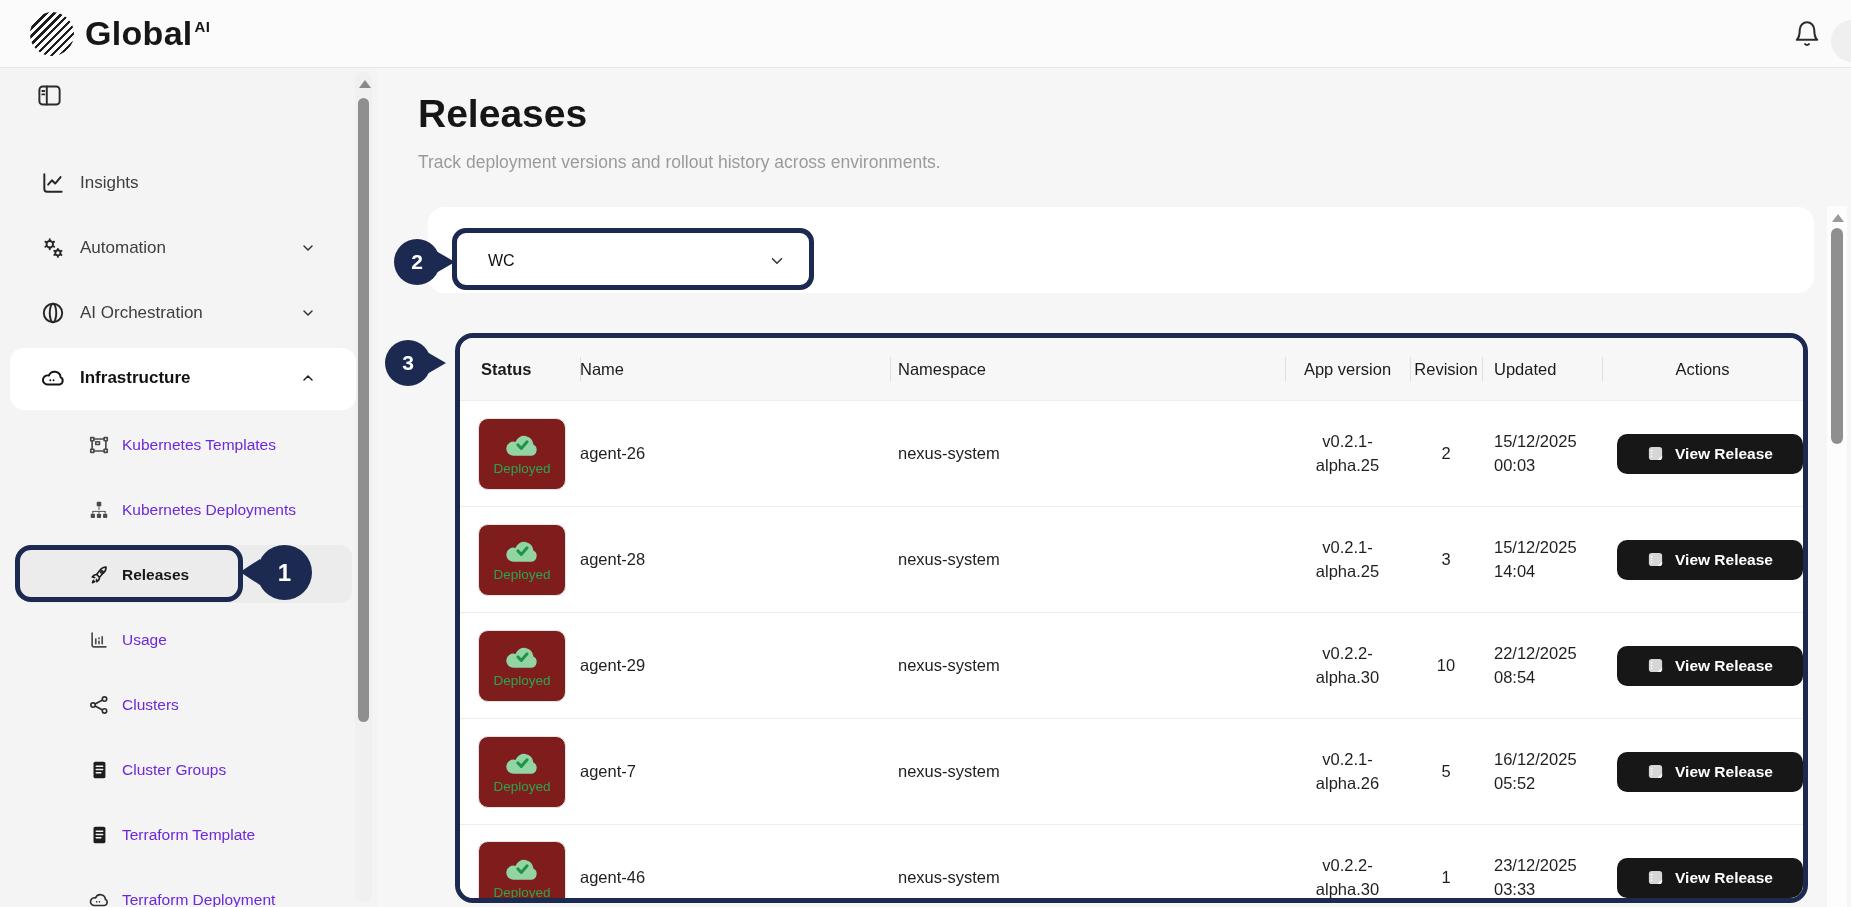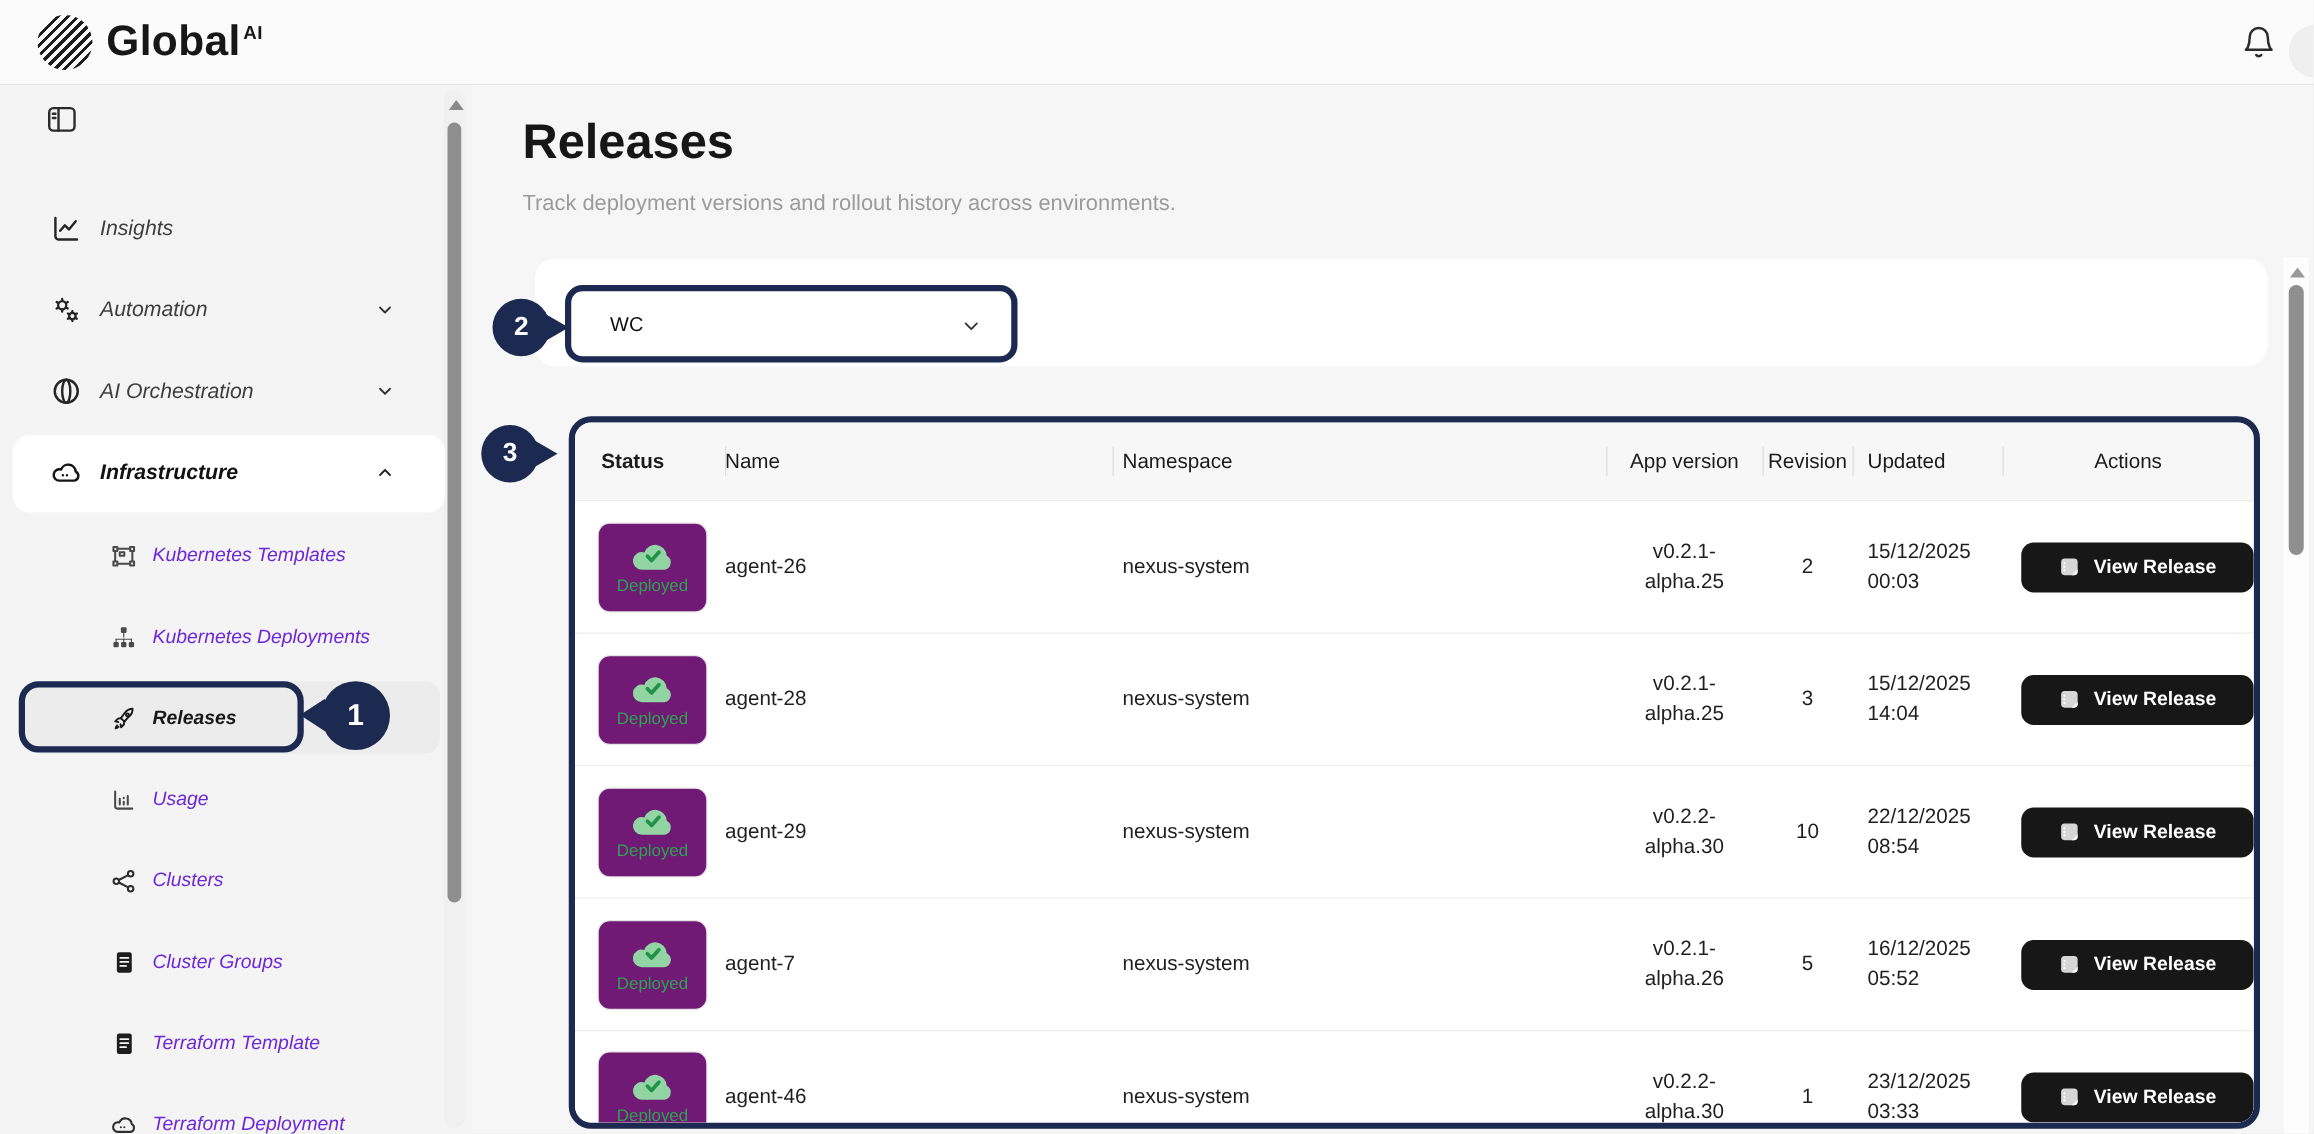--- a/index.html
+++ b/index.html
@@ -25,21 +25,21 @@
   .brand-sup  { font-size:15px; font-weight:700; position:relative; top:-13px; margin-left:2px; }
   .topbar-right { display:flex; align-items:center; gap:18px; }
   .bell { width:28px; height:28px; cursor:pointer; }
   .avatar-faint {
     position:absolute; right:-22px; top:20px; width:42px; height:42px;
     border-radius:50%; background:#efefef;
   }
   
   .sidebar {
     position:absolute; left:0; top:68px; width:378px; height:839px;
-    background:#f4f4f4; z-index:2;font-style:italic;
+    background:#f4f4f4; z-index:2;
   }
   .panel-toggle { position:absolute; left:36px; top:14px; width:27px; height:27px; cursor:pointer; }
   .nav-item {
     position:absolute; left:28px; width:318px; height:48px;
     display:flex; align-items:center; gap:14px; padding-left:12px;
     font-size:17px; color:#3e3e3e; cursor:pointer; z-index:2;
   }
   .nav-item .nico { width:26px; height:26px; flex:0 0 26px; }
   .nav-item .chev { position:absolute; right:30px; width:16px; height:16px; }
   .nav-item.active { color:#121212; font-weight:700; }
@@ -98,21 +98,21 @@
   .hc.c-updated { padding-left:12px; }
   .hc.c-actions { justify-content:center; }
   .t-row {
     display:grid; grid-template-columns:120px 310px 395px 125px 72px 120px 1fr;
     height:106px; align-items:center; border-top:1px solid #ededed;
     font-size:16.5px; color:#1f1f1f; background:#fff;
   }
   .t-row:first-of-type { border-top:none; }
   .cell-status { padding-left:18px; }
   .status-badge {
-    width:88px; height:72px; background:#701a75; border:1px solid #e3e3e3; border-radius:10px;
+    width:88px; height:72px; background:#7f1d1d; border:1px solid #e3e3e3; border-radius:10px;
     display:flex; flex-direction:column; align-items:center; justify-content:center; gap:3px;
   }
   .status-badge .cloudok { width:36px; height:27px; }
   .status-badge .st-label { font-size:13.5px; color:#2aa54e; }
   .cell-appver { text-align:center; line-height:1.45; padding:0 14px; }
   .cell-revision { text-align:center; }
   .cell-updated { padding-left:12px; line-height:1.45; }
   .cell-namespace { padding-left:8px; }
   .cell-actions { display:flex; justify-content:flex-end; }
   .view-btn {

